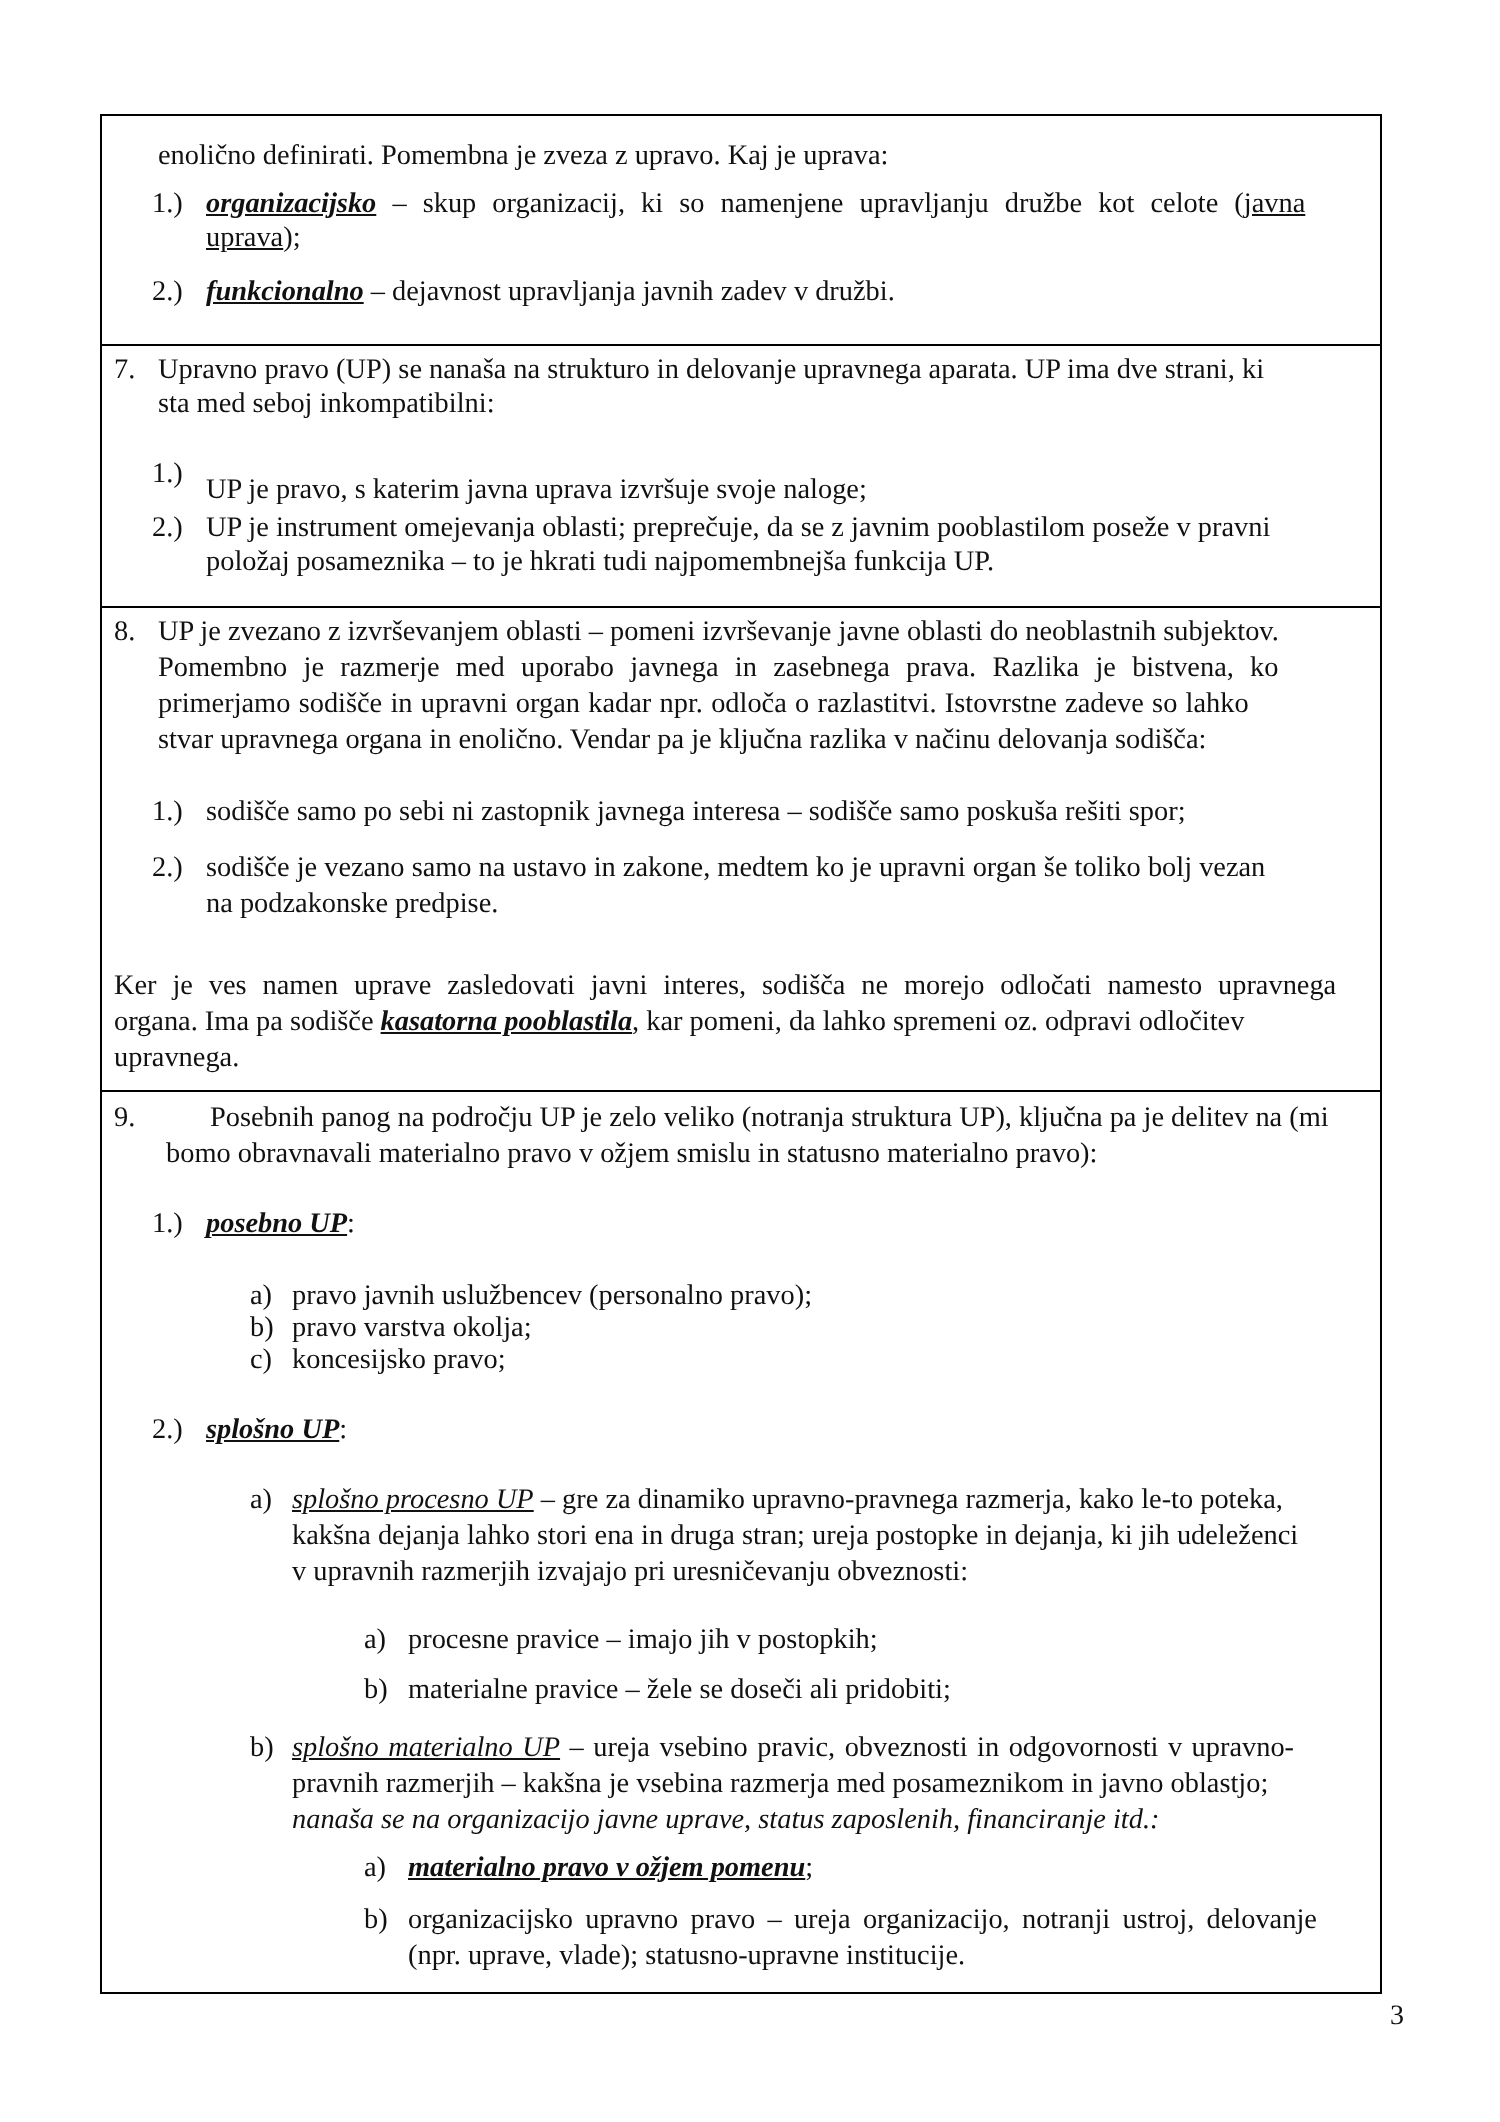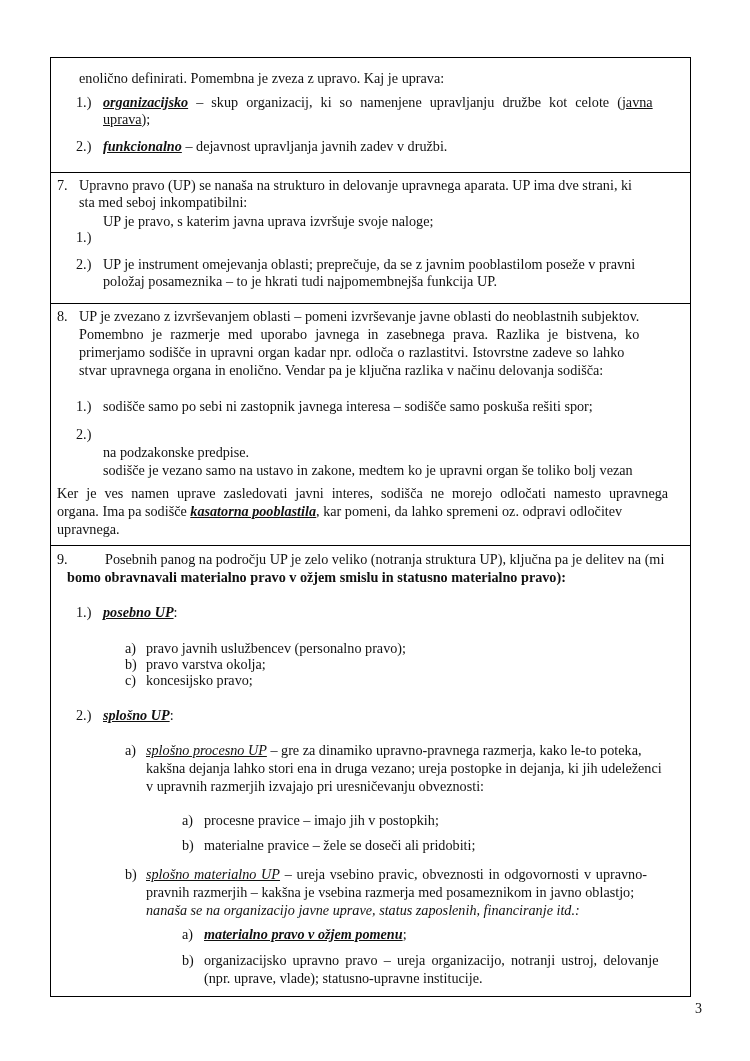--- a/index.html
+++ b/index.html
@@ -38,63 +38,63 @@
       <span>2.)</span>
     </div>
     <div class="p" style="left:52px; top:80px;"><span class="bu">funkcionalno</span><span> – dejavnost upravljanja javnih zadev v družbi.</span></div>
   </div>
 
   <div class="row" style="top:114px; height:130px;">
     <div class="num" style="left:6px; top:4px;">7.</div>
     <div class="p" style="left:28px; top:4px;">Upravno pravo (UP) se nanaša na strukturo in delovanje upravnega aparata. UP ima dve strani, ki</div>
     <div class="p" style="left:28px; top:21px;">sta med seboj inkompatibilni:</div>
     <div class="p" style="left:25px; top:56px;">1.)</div>
-    <div class="p" style="left:52px; top:40px;">UP je pravo, s katerim javna uprava izvršuje svoje naloge;</div>
+    <div class="p" style="left:52px; top:64px;">UP je pravo, s katerim javna uprava izvršuje svoje naloge;</div>
     <div class="p" style="left:25px; top:83px;">2.)</div>
     <div class="p" style="left:52px; top:83px;">UP je instrument omejevanja oblasti; preprečuje, da se z javnim pooblastilom poseže v pravni</div>
     <div class="p" style="left:52px; top:100px;">položaj posameznika – to je hkrati tudi najpomembnejša funkcija UP.</div>
   </div>
 
   <div class="row" style="top:245px; height:242px;">
     <div class="num" style="left:6px; top:4px;">8.</div>
     <div class="p" style="left:28px; top:4px;">UP je zvezano z izvrševanjem oblasti – pomeni izvrševanje javne oblasti do neoblastnih subjektov.</div>
     <div class="p" style="left:28px; top:22px; word-spacing:4.6px;">Pomembno je razmerje med uporabo javnega in zasebnega prava. Razlika je bistvena, ko</div>
     <div class="p" style="left:28px; top:40px; word-spacing:0.6px;">primerjamo sodišče in upravni organ kadar npr. odloča o razlastitvi. Istovrstne zadeve so lahko</div>
     <div class="p" style="left:28px; top:58px;">stvar upravnega organa in enolično. Vendar pa je ključna razlika v načinu delovanja sodišča:</div>
     <div class="p" style="left:25px; top:94px;">1.)</div>
     <div class="p" style="left:52px; top:94px;">sodišče samo po sebi ni zastopnik javnega interesa – sodišče samo poskuša rešiti spor;</div>
     <div class="p" style="left:25px; top:122px;">2.)</div>
-    <div class="p" style="left:52px; top:122px;margin-top:36px;">sodišče je vezano samo na ustavo in zakone, medtem ko je upravni organ še toliko bolj vezan</div>
+    <div class="p" style="left:52px; top:122px;">sodišče je vezano samo na ustavo in zakone, medtem ko je upravni organ še toliko bolj vezan</div>
     <div class="p" style="left:52px; top:140px;">na podzakonske predpise.</div>
     <div class="p" style="left:6px; top:181px; word-spacing:4.4px;">Ker je ves namen uprave zasledovati javni interes, sodišča ne morejo odločati namesto upravnega</div>
     <div class="p" style="left:6px; top:199px;"><span>organa. Ima pa sodišče </span><span class="bu">kasatorna pooblastila</span><span>, kar pomeni, da lahko spremeni oz. odpravi odločitev</span></div>
     <div class="p" style="left:6px; top:217px;">upravnega.</div>
   </div>
 
   <div class="row" style="top:487px; height:451px;">
     <div class="num" style="left:6px; top:5px;">9.</div>
     <div class="p" style="left:28px; top:5px;margin-left:26px;">Posebnih panog na področju UP je zelo veliko (notranja struktura UP), ključna pa je delitev na (mi</div>
-    <div class="p" style="left:16px; top:23px;font-weight:bold;">bomo obravnavali materialno pravo v ožjem smislu in statusno materialno pravo):</div>
+    <div class="p" style="left:32px; top:23px;">bomo obravnavali materialno pravo v ožjem smislu in statusno materialno pravo):</div>
 
     <div class="p" style="left:25px; top:58px;">1.)</div>
     <div class="p" style="left:52px; top:58px;"><span class="bu">posebno UP</span><span>:</span></div>
 
     <div class="p" style="left:74px; top:94px;">a)</div>
     <div class="p" style="left:95px; top:94px;">pravo javnih uslužbencev (personalno pravo);</div>
     <div class="p" style="left:74px; top:110px;">b)</div>
     <div class="p" style="left:95px; top:110px;">pravo varstva okolja;</div>
     <div class="p" style="left:74px; top:126px;">c)</div>
     <div class="p" style="left:95px; top:126px;">koncesijsko pravo;</div>
 
     <div class="p" style="left:25px; top:161px;">2.)</div>
     <div class="p" style="left:52px; top:161px;"><span class="bu">splošno UP</span><span>:</span></div>
 
     <div class="p" style="left:74px; top:196px;">a)</div>
     <div class="p" style="left:95px; top:196px;"><span class="iu">splošno procesno UP</span><span> – gre za dinamiko upravno-pravnega razmerja, kako le-to poteka,</span></div>
-    <div class="p" style="left:95px; top:214px;">kakšna dejanja lahko stori ena in druga vezano; ureja postopke in dejanja, ki jih udeleženci</div>
+    <div class="p" style="left:95px; top:214px;">kakšna dejanja lahko stori ena in druga stran; ureja postopke in dejanja, ki jih udeleženci</div>
     <div class="p" style="left:95px; top:232px;">v upravnih razmerjih izvajajo pri uresničevanju obveznosti:</div>
 
     <div class="p" style="left:131px; top:266px;">a)</div>
     <div class="p" style="left:153px; top:266px;">procesne pravice – imajo jih v postopkih;</div>
     <div class="p" style="left:131px; top:291px;">b)</div>
     <div class="p" style="left:153px; top:291px;">materialne pravice – žele se doseči ali pridobiti;</div>
 
     <div class="p" style="left:74px; top:320px;">b)</div>
     <div class="p" style="left:95px; top:320px; word-spacing:1.2px;"><span class="iu">splošno materialno UP</span><span> – ureja vsebino pravic, obveznosti in odgovornosti v upravno-</span></div>
     <div class="p" style="left:95px; top:338px;">pravnih razmerjih – kakšna je vsebina razmerja med posameznikom in javno oblastjo;</div>

